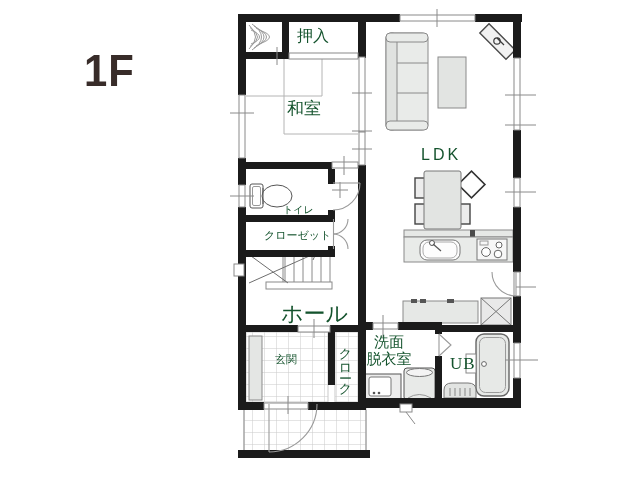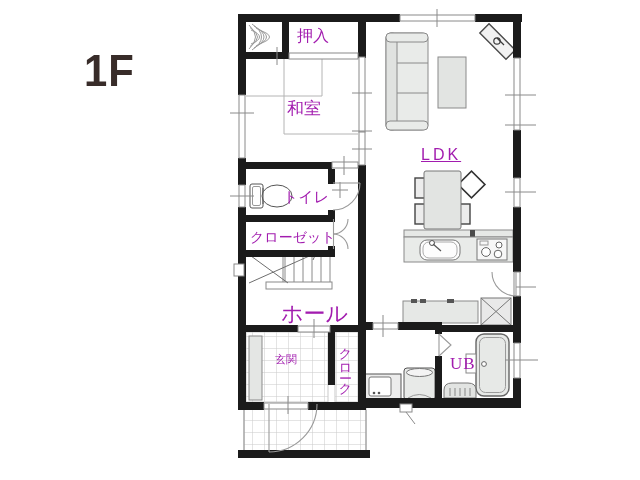--- a/index.html
+++ b/index.html
@@ -1,21 +1,21 @@
 <!DOCTYPE html>
 <html><head>
 <meta charset="utf-8">
 <style>
   html,body{margin:0;padding:0;background:#ffffff;}
   .stage{position:relative;width:640px;height:480px;background:#ffffff;overflow:hidden;
          font-family:"Liberation Sans",sans-serif;color:#28211f;}
   .floor-label{position:absolute;left:84px;top:46px;font-size:44px;font-weight:bold;
                color:#382c29;letter-spacing:1px;transform:scaleX(.95);transform-origin:left top;}
   svg.plan{position:absolute;left:0;top:0;}
-  .lbl{position:absolute;color:#a21caf;white-space:nowrap;line-height:1.15;}
+  .lbl{position:absolute;color:#14532d;white-space:nowrap;line-height:1.15;}
   .lbl.center{text-align:center;white-space:normal;}
   .vert{writing-mode:vertical-rl;text-orientation:upright;letter-spacing:2px;}
 </style>
 </head>
 <body>
 
 <div class="stage">
 
   <div class="floor-label">1F</div>
 
@@ -262,21 +262,25 @@
     </g>
 
     <g stroke="#9a9a9a">
       <line x1="244" y1="410" x2="244" y2="450"></line>
       <line x1="366" y1="410" x2="366" y2="450"></line>
     </g>
   </svg>
 
   <div class="lbl" style="left:297px;top:27px;font-size:16px;">押入</div>
   <div class="lbl" style="left:287px;top:99px;font-size:17px;">和室</div>
-  <div class="lbl" style="left:421px;top:146px;font-size:16px;letter-spacing:3px;font-weight:500;text-decoration:underline;">LDK</div>
-  <div class="lbl" style="left:283px;top:188px;font-size:15px;">トイレ</div>
-  <div class="lbl" style="left:250px;top:229px;font-size:14px;">クローゼット</div>
+  <div class="lbl" style="left:421px;top:146px;font-size:16px;letter-spacing:3px;font-weight:500;">LDK</div>
+  <div class="lbl" style="left:283px;top:204px;font-size:10px;font-family:Liberation Serif, serif;">トイレ</div>
+  <div class="lbl" style="left:264px;top:229px;font-size:11px;">クローゼット</div>
   <div class="lbl" style="left:281px;top:301px;font-size:22px;">ホール</div>
   <div class="lbl" style="left:275px;top:353px;font-size:11px;">玄関</div>
   <div class="lbl vert" style="left:337px;top:338px;font-size:13px;height:64px;">クローク</div>
+  <div class="lbl center" style="left:360px;top:333px;width:58px;font-size:15px;">
+    <div>洗面</div>
+    <div>脱衣室</div>
+  </div>
   <div class="lbl" style="left:450px;top:354px;font-size:17px;letter-spacing:1px;font-family:Liberation Serif, serif;">UB</div>
 
 </div>
 
 </body></html>

